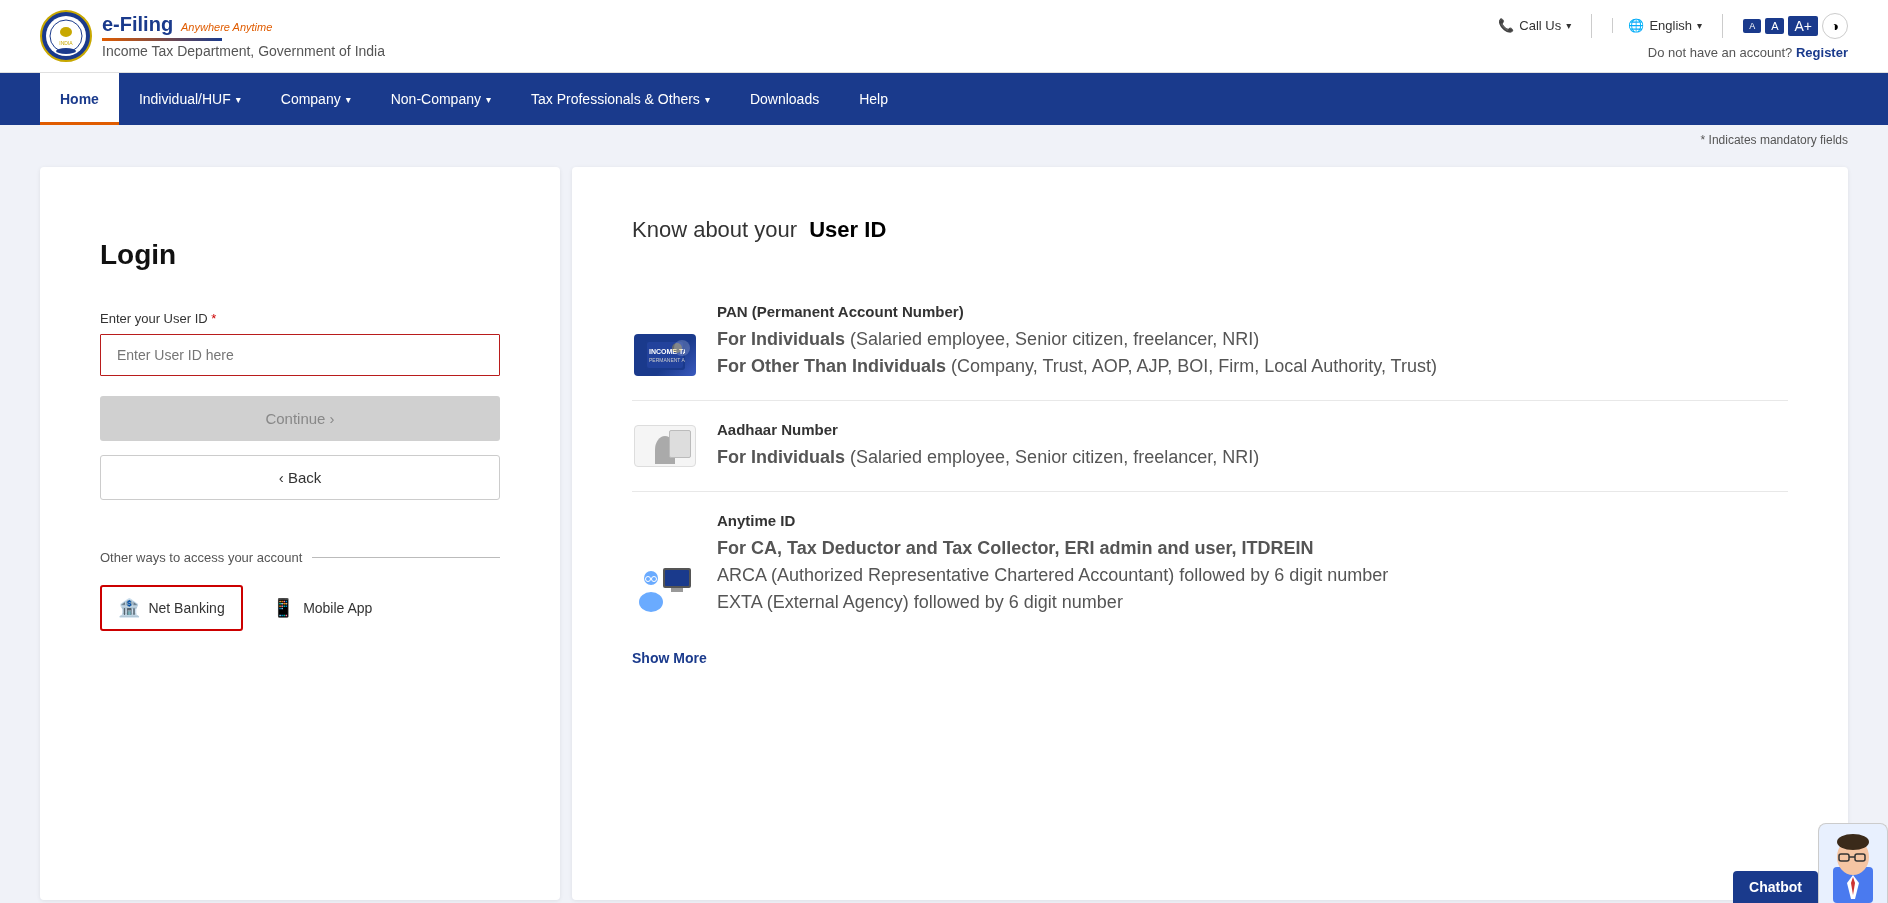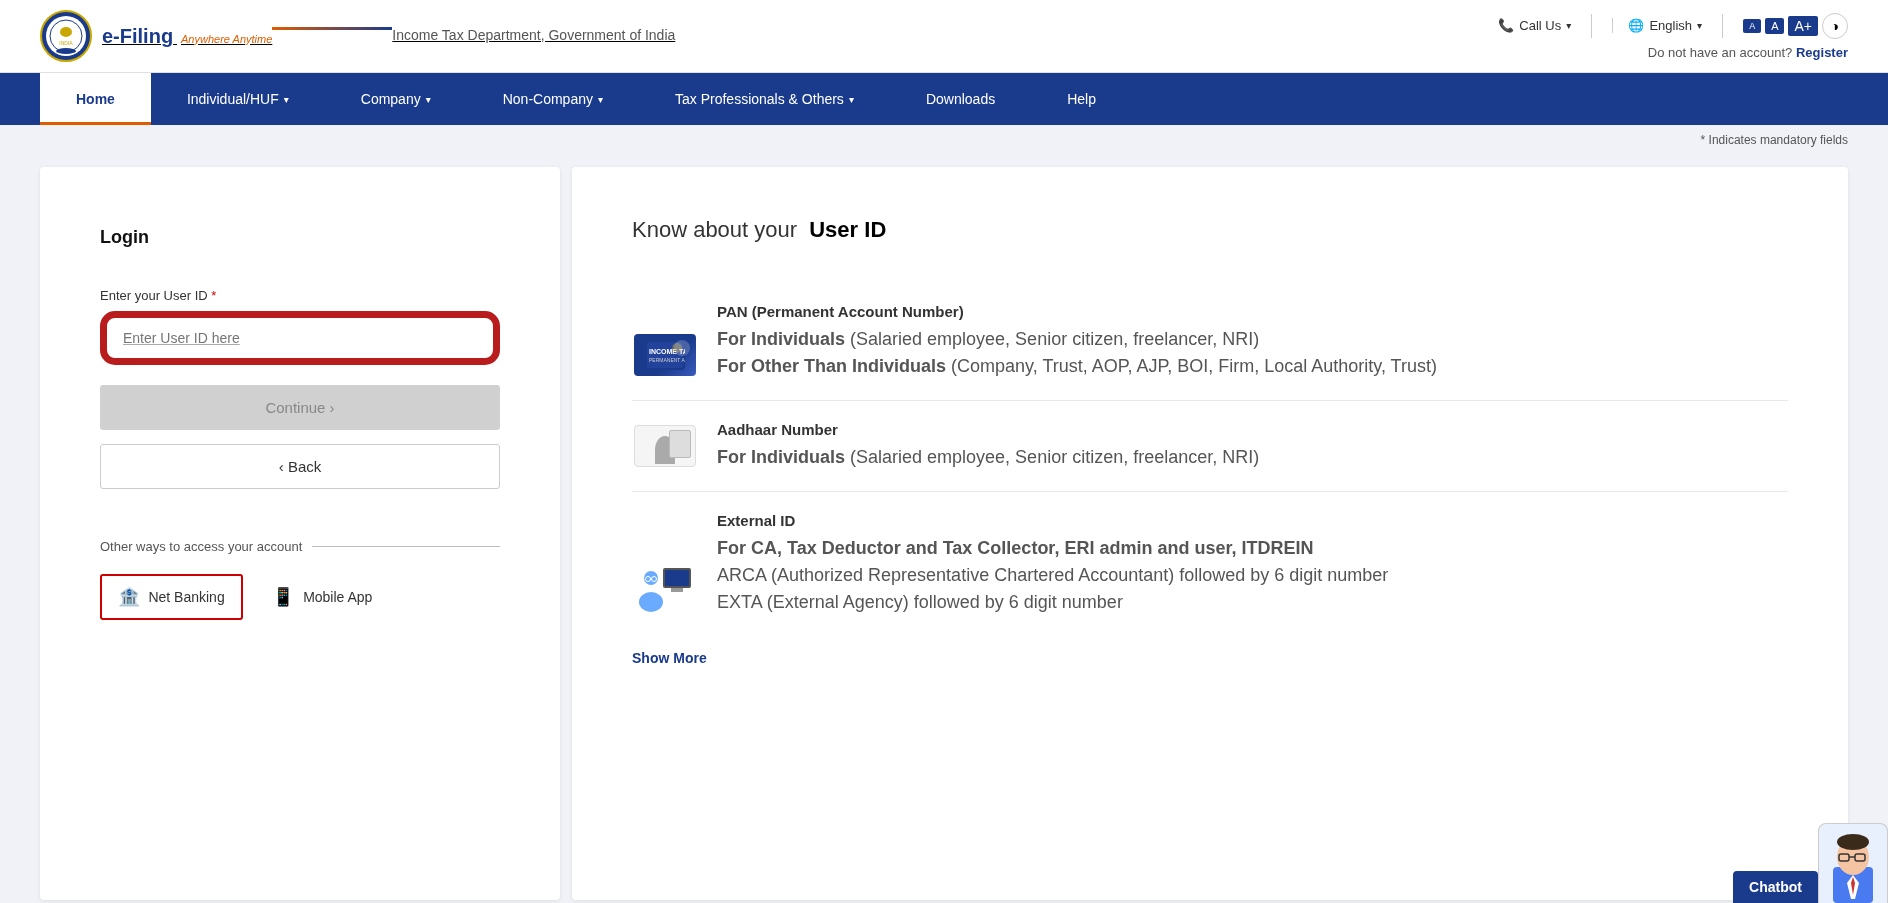--- a/index.html
+++ b/index.html
@@ -18,22 +18,21 @@
       display: flex;
       align-items: center;
       gap: 10px;
     }
     .logo-emblem {
       width: 52px;
       height: 52px;
     }
     .logo-text {
       display: flex;
-      flex-direction: row;
-      text-decoration: underline;
+      flex-direction: column;
     }
     .logo-underline {
       width: 120px;
       height: 3px;
       background: linear-gradient(to right, #e05c00, #1a3a8c);
       margin-top: 2px;
     }
     .header-right {
       display: flex;
       flex-direction: column;
@@ -104,21 +103,21 @@
 
     
     .nav-bar {
       background: #1a3a8c;
       padding: 0 40px;
       display: flex;
       align-items: stretch;
     }
     .nav-item {
       color: #fff;
-      padding: 18px 36px;
+      padding: 18px 20px;
       cursor: pointer;
       font-size: 14px;
       display: flex;
       align-items: center;
       gap: 5px;
       white-space: nowrap;
       position: relative;
       justify-content: flex-end;
     }
     .nav-item.active {
@@ -156,43 +155,43 @@
     
     .login-panel {
       background: #fff;
       border-radius: 4px;
       padding: 60px 60px 40px;
       flex: 0 0 520px;
       min-height: 600px;
       box-shadow: 0 1px 4px rgba(0,0,0,0.08);
     }
     .login-title {
-      font-size: 18px;
+      font-size: 28px;
       font-weight: bold;
       color: #111;
       margin-bottom: 40px;
+      margin-top: 12px;
     }
     .form-label {
       font-size: 13px;
       color: #333;
       margin-bottom: 8px;
       display: block;
     }
     .form-label .required {
       color: #c00;
     }
     .user-id-input {
       width: 100%;
-      border: 7px solid #b91c1c;
-      border-radius: 15px;
+      border: 1px solid #b91c1c;
+      border-radius: 1px;
       padding: 12px 16px;
       font-size: 14px;
       color: #aaa;
       outline: none;
-      text-decoration: underline;
     }
     .continue-btn {
       width: 100%;
       background: #d0d0d0;
       color: #888;
       border: none;
       padding: 14px;
       font-size: 15px;
       border-radius: 3px;
       cursor: not-allowed;
@@ -589,21 +588,21 @@
             <ellipse cx="16" cy="36" rx="12" ry="10" fill="#6aabff"></ellipse>
 
             <circle cx="13" cy="13" r="2.5" fill="none" stroke="#fff" stroke-width="1"></circle>
             <circle cx="19" cy="13" r="2.5" fill="none" stroke="#fff" stroke-width="1"></circle>
             <line x1="15.5" y1="13" x2="16.5" y2="13" stroke="#fff" stroke-width="1"></line>
           </svg>
         </div>
       </div>
       <div class="info-content">
         <div class="info-heading">
-          <strong>External ID</strong>
+          <strong>Anytime ID</strong>
         </div>
         <div class="info-desc">
           <strong>For CA, Tax Deductor and Tax Collector, ERI admin and user, ITDREIN</strong>
           <br>
           <span>ARCA (Authorized Representative Chartered Accountant) followed by 6 digit number</span>
           <br>
           <span>EXTA (External Agency) followed by 6 digit number</span>
         </div>
       </div>
     </div>

